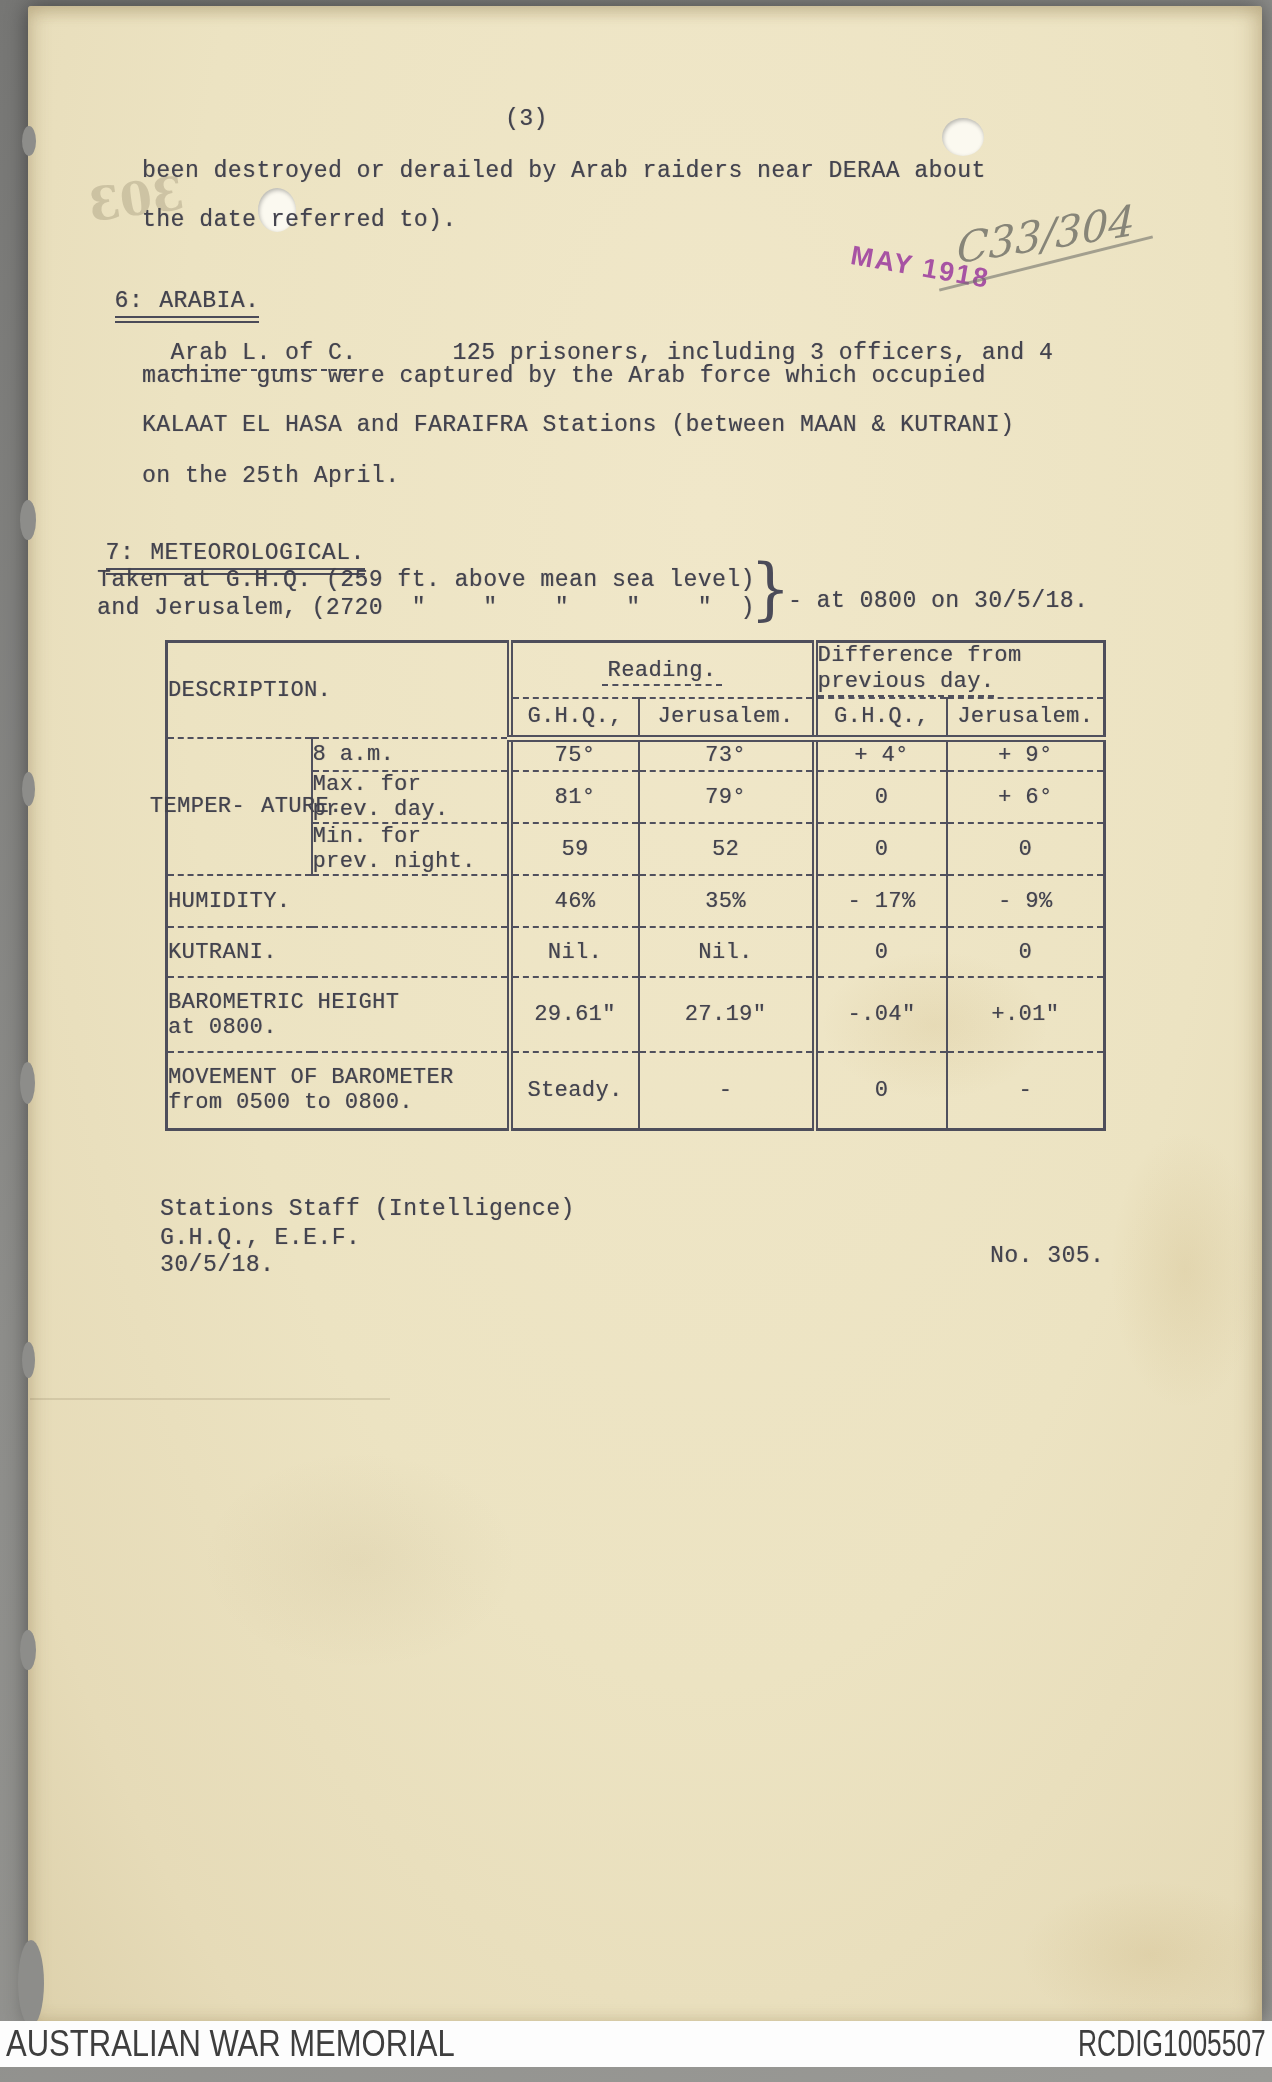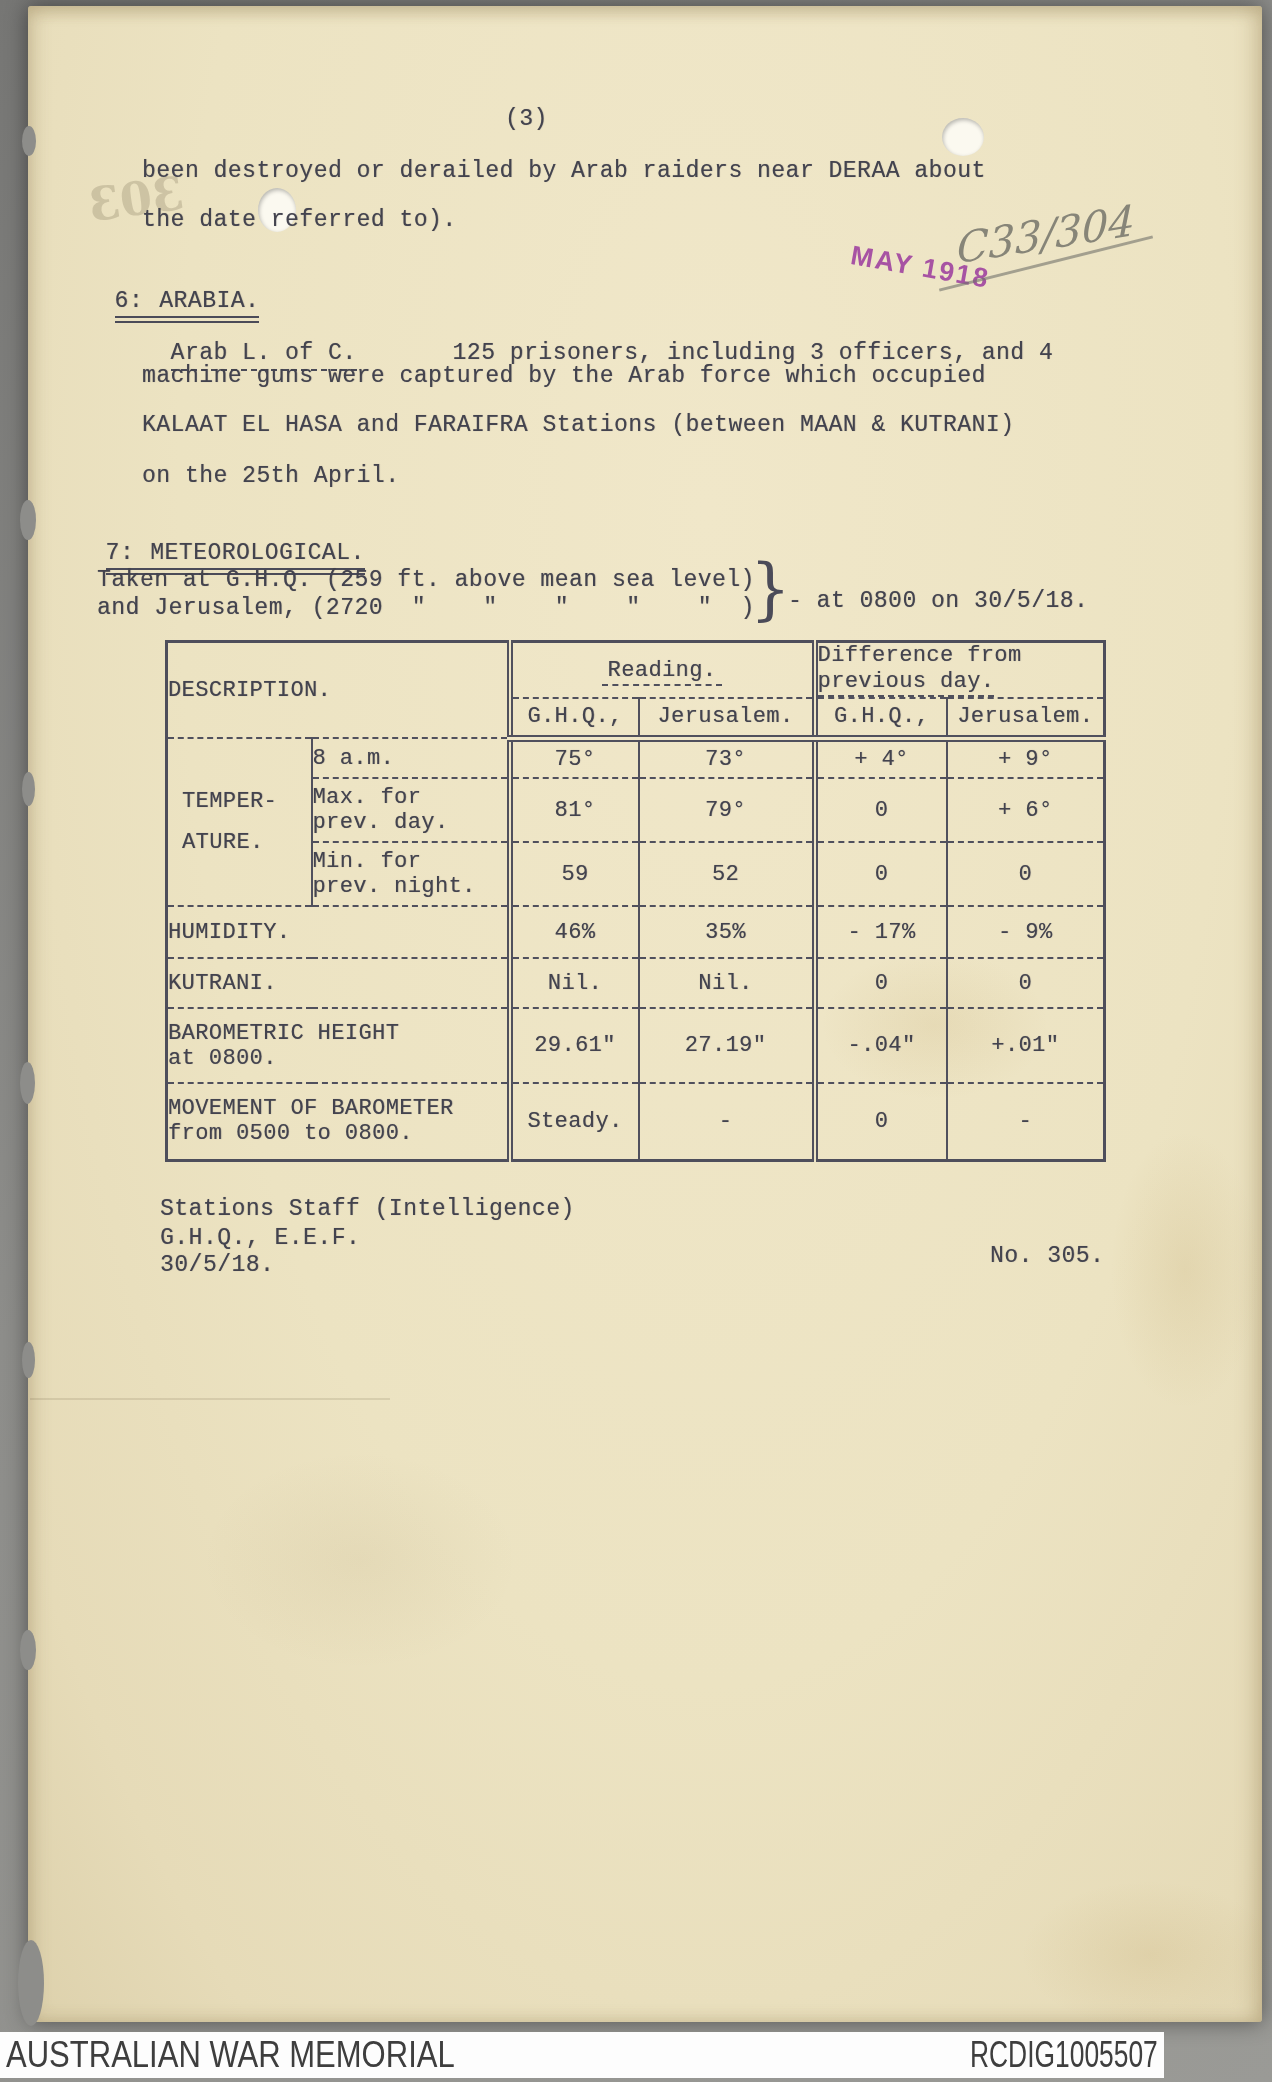--- a/index.html
+++ b/index.html
@@ -54,21 +54,21 @@
     font-weight:normal;padding:0;vertical-align:middle;white-space:pre;
   }
   table.met .dbl{border-left:6px double #50505d;}
   table.met .hdr-sub{border-bottom:7px double #50505d;text-align:center;}
   .cell-c{text-align:center;}
   .lbl{text-align:left;padding-left:16px;}
   .desc-hdr{vertical-align:middle;padding-left:28px;text-align:left;}
   .rd-hdr{vertical-align:bottom;text-align:center;padding-bottom:3px;}
   .diff-hdr{vertical-align:bottom;text-align:left;padding-left:10px;padding-bottom:3px;line-height:26px;}
   .vbot{vertical-align:bottom;padding-bottom:5px;}
-  .temp-span{display:flex;flex-direction:column;justify-content:center;gap:16px;padding-left:14px;}
+  .temp-span{display:flex;flex-direction:row;justify-content:center;gap:16px;padding-left:14px;}
   
   .stamp{
     position:absolute;left:850px;top:252px;transform:rotate(10deg);
     font-family:"Liberation Sans",sans-serif;font-weight:bold;font-size:27px;
     color:#9b3a9e;letter-spacing:2px;opacity:.85;white-space:pre;
   }
   .pencil{
     position:absolute;left:956px;top:210px;transform:rotate(-9deg) skewX(-10deg);
     font-family:"DejaVu Serif",serif;font-style:italic;font-size:42px;
     color:#6e6e66;opacity:.8;white-space:pre;
@@ -78,21 +78,21 @@
     background:#72726b;opacity:.6;transform:rotate(-14deg);
   }
   .mirror{
     position:absolute;left:88px;top:172px;
     transform:scaleX(-1) rotate(8deg);
     font-family:"DejaVu Serif",serif;font-weight:bold;font-size:46px;
     color:#8a7f63;opacity:.3;white-space:pre;
   }
   
   .bar{
-    position:absolute;left:0;bottom:4px;width:1164px;height:46px;background:#fdfdfd;
+    position:absolute;left:0;bottom:15px;width:1272px;height:46px;background:#fdfdfd;
     display:flex;align-items:center;justify-content:space-between;
   }
   .bar-left{
     margin-left:6px;font-size:33px;color:#3e3e3e;letter-spacing:0px;
     transform:scale(.94,1.12);transform-origin:left center;white-space:pre;
   }
   .bar-right{
     margin-right:6px;font-size:33px;color:#3e3e3e;
     transform:scale(.80,1.12);transform-origin:right center;white-space:pre;
   }

